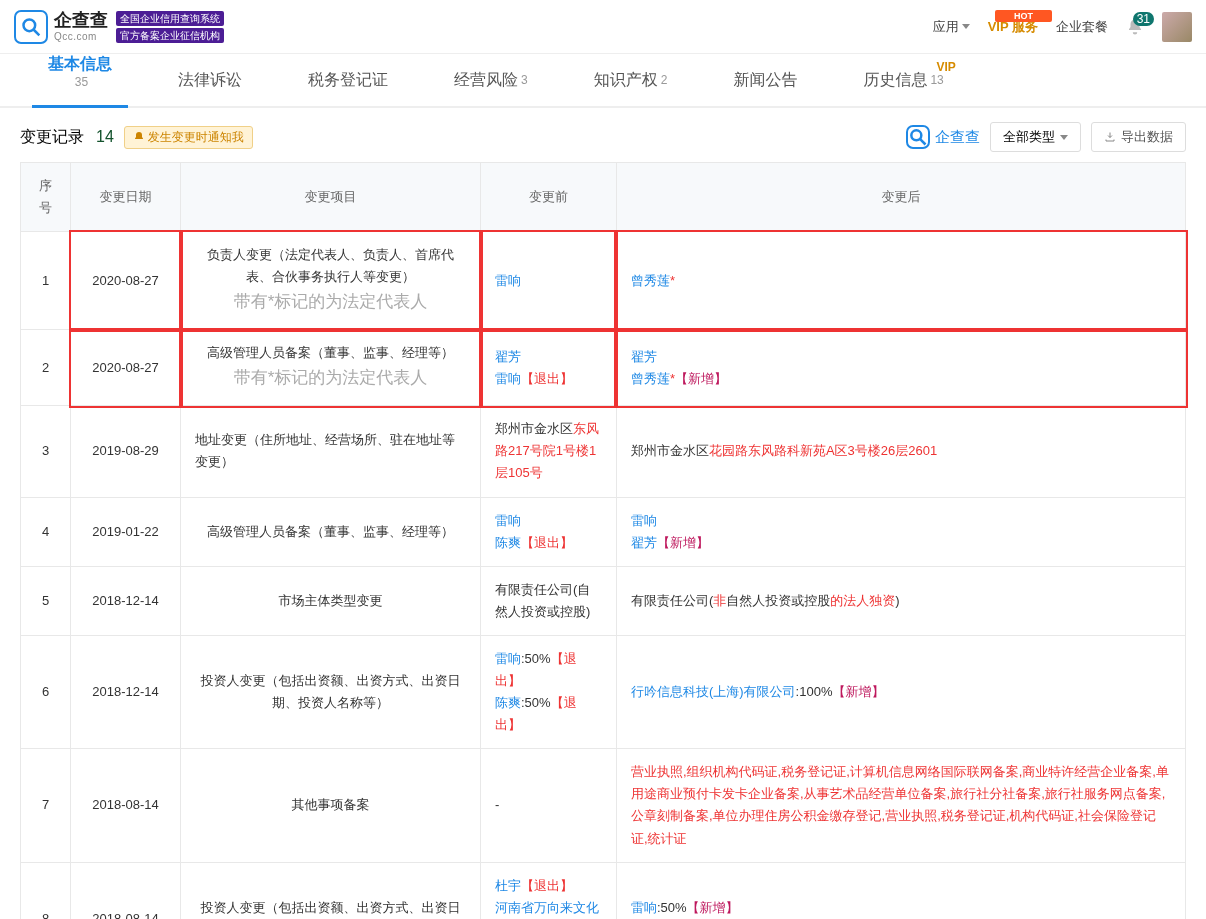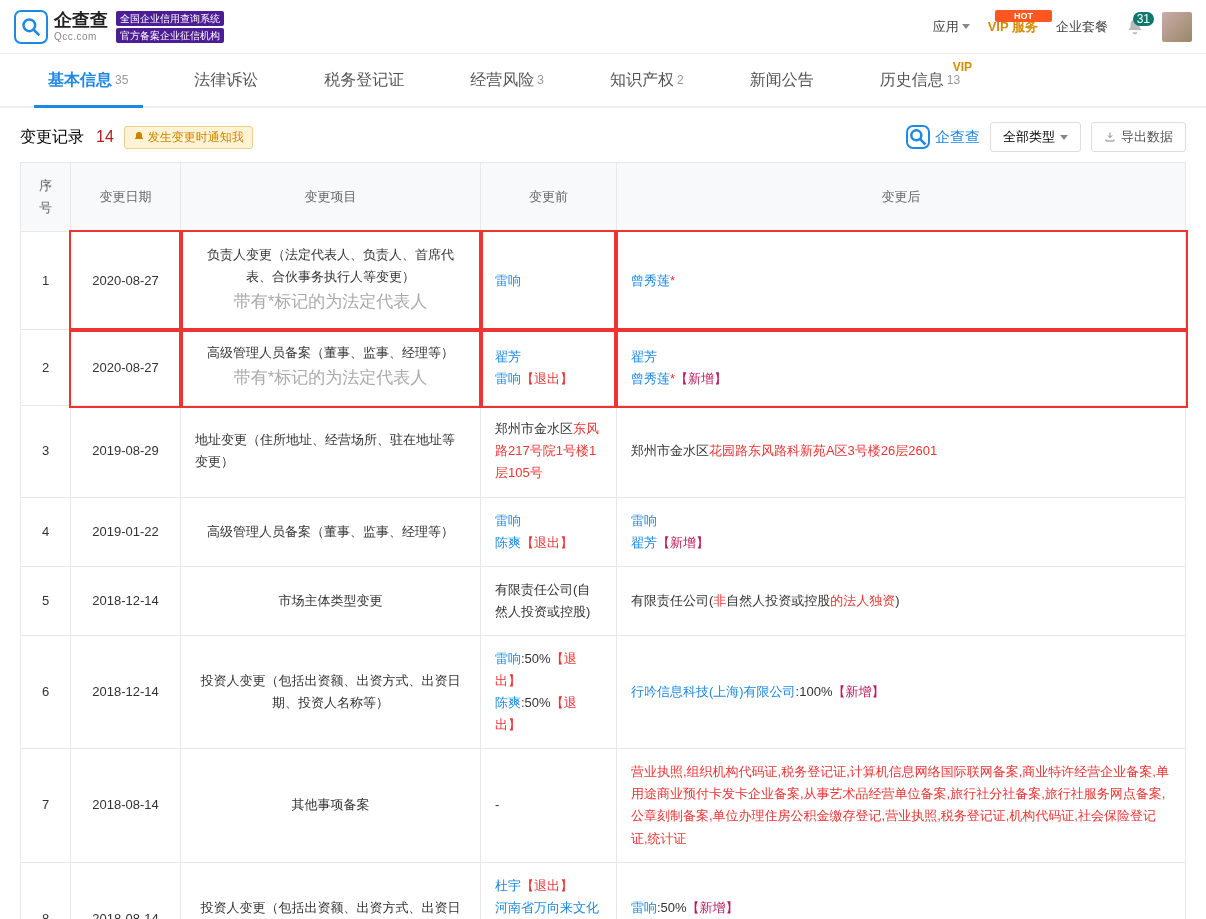--- a/index.html
+++ b/index.html
@@ -20,27 +20,27 @@
 .h-right{margin-left:auto;display:flex;align-items:center;gap:18px;font-size:13px;color:#444;}
 .h-item{display:flex;align-items:center;gap:3px;position:relative;cursor:pointer;}
 .caret{width:0;height:0;border-left:4px solid transparent;border-right:4px solid transparent;border-top:5px solid #888;}
 .vip{color:#d68b00;font-weight:bold;}
 .hot-badge{position:absolute;top:-8px;right:-14px;background:#ff5722;color:#fff;font-size:9px;padding:0 19px;border-radius:2px;line-height:12px;margin-left:24px;}
 .bell{position:relative;color:#888;}
 .bell-badge{position:absolute;top:-6px;right:-10px;background:#0f766e;color:#fff;font-size:12px;border-radius:8px;padding:0 4px;line-height:14px;}
 .avatar{width:30px;height:30px;border-radius:2px;background:linear-gradient(135deg,#caa,#986);}
 .tabs{height:54px;border-bottom:2px solid #eee;display:flex;align-items:stretch;padding:0 20px;gap:10px;}
 .tab{display:flex;align-items:center;padding:0 28px;font-size:16px;color:#555;cursor:pointer;position:relative;}
-.tab.active{color:#1e88e5;font-weight:bold;}
+.tab.active{color:#1e88e5;font-weight:bold;flex-direction:column;}
 .tab.active::after{content:"";position:absolute;left:10%;right:10%;bottom:-2px;height:3px;background:#1e88e5;}
 .tab .cnt{font-size:12px;color:#999;margin-left:3px;font-weight:normal;}
 .tab .vip-sup{position:absolute;top:6px;right:16px;color:#d68b00;font-size:12px;font-weight:bold;}
 .section-head{display:flex;align-items:center;padding:14px 20px 10px;gap:10px;}
 .sh-title{font-size:16px;color:#000000;}
-.sh-count{color:#b91c1c;font-size:16px;margin-left:2px;}
+.sh-count{color:#14532d;font-size:16px;margin-left:2px;}
 .notify-btn{background:#fff3d6;color:#cc8400;border:1px solid #f0d088;font-size:12px;padding:2px 8px;border-radius:3px;display:flex;align-items:center;gap:3px;cursor:pointer;}
 .sh-right{margin-left:auto;display:flex;align-items:center;gap:10px;}
 .qcc-pill{display:flex;align-items:center;gap:5px;color:#1e88e5;font-size:15px;}
 .qcc-pill .logo-icon{width:24px;height:24px;}
 .select-btn{border:1px solid #ddd;background:#fff;padding:5px 12px;font-size:13px;display:flex;align-items:center;gap:5px;cursor:pointer;border-radius:3px;}
 .export-btn{border:1px solid #ddd;background:#fff;padding:5px 12px;font-size:13px;display:flex;align-items:center;gap:5px;cursor:pointer;border-radius:3px;color:#555;}
 .table-wrap{padding:0 20px 20px;}
 table{width:100%;border-collapse:collapse;border:1px solid #e8e8e8;}
 th,td{border:1px solid #e8e8e8;padding:12px 14px;vertical-align:middle;font-size:13px;line-height:1.7;text-align:left;}
 th{background:#f7f9fb;color:#666;font-weight:normal;text-align:center;}

